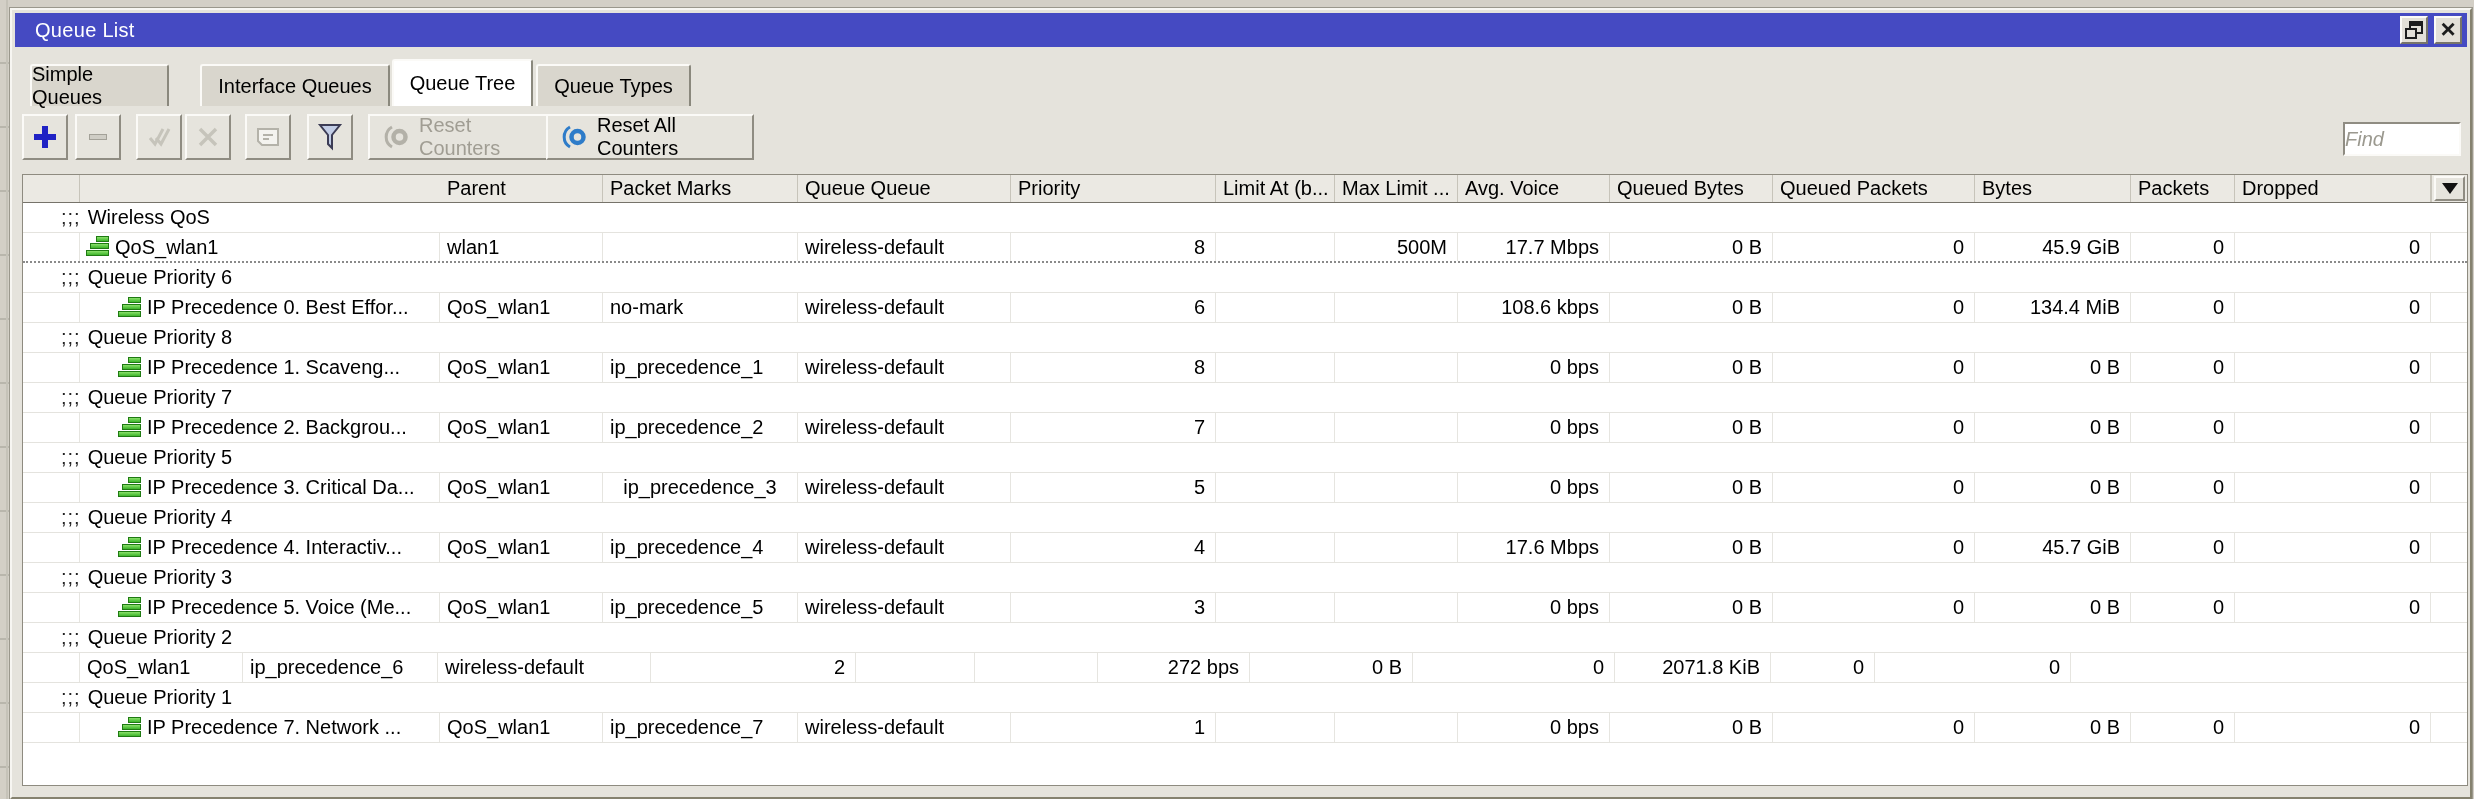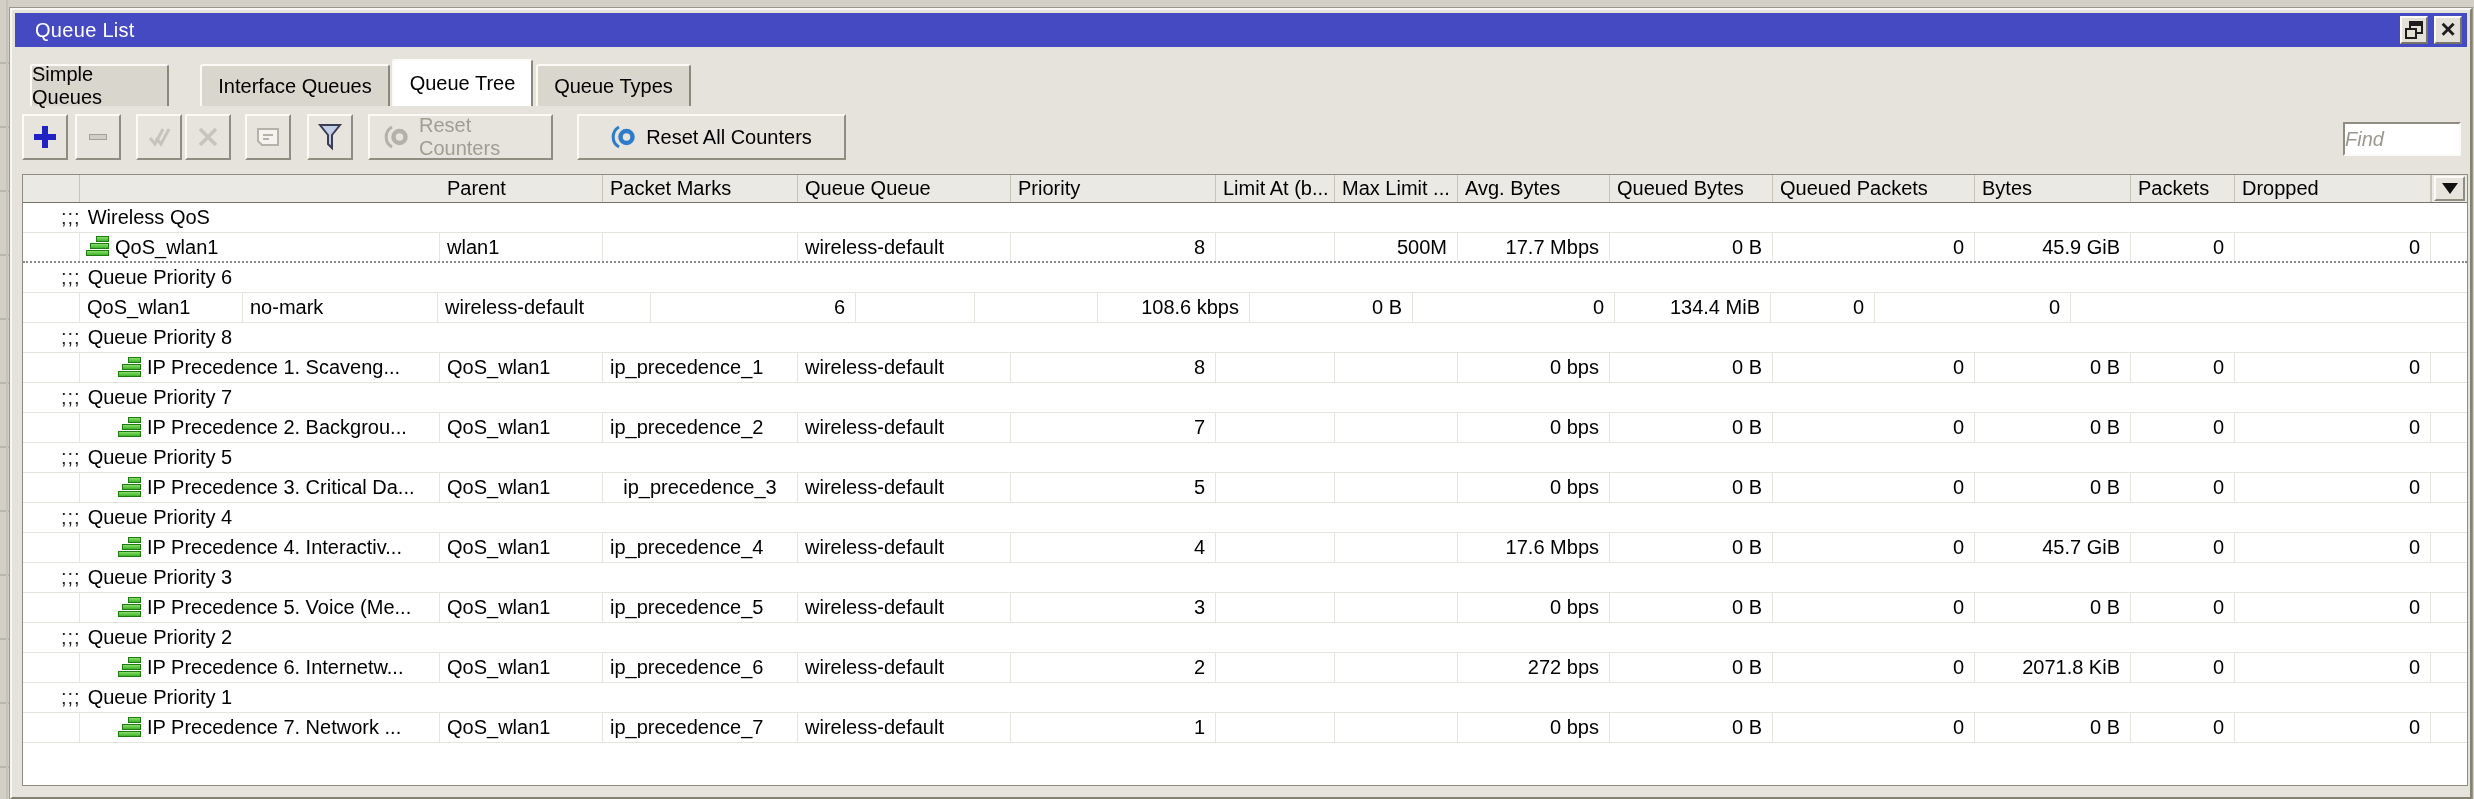--- a/index.html
+++ b/index.html
@@ -165,21 +165,21 @@
     </div>
     <div class="txt-btn disabled" style="left:356px; width:185px">
       <span>
         <svg width="26" height="26" viewBox="0 0 26 26" fill="none">
           <path d="M8 3 A 11.5 11.5 0 0 0 8 23" stroke="#b3b1a8" stroke-width="3"></path>
           <circle cx="15.5" cy="13" r="6" stroke="#b3b1a8" stroke-width="4.5"></circle>
         </svg>
       </span>
       <span>Reset Counters</span>
     </div>
-    <div class="txt-btn" style="left:565px; width:269px">
+    <div class="txt-btn" style="left:534px; width:208px">
       <span>
         <svg width="26" height="26" viewBox="0 0 26 26" fill="none">
           <path d="M8 3 A 11.5 11.5 0 0 0 8 23" stroke="#2e7cc9" stroke-width="3"></path>
           <circle cx="15.5" cy="13" r="6" stroke="#2e7cc9" stroke-width="4.5"></circle>
         </svg>
       </span>
       <span>Reset All Counters</span>
     </div>
     <input class="find-box" type="text" placeholder="Find" style="">
   </div>
@@ -205,21 +205,21 @@
         <div class="hcell" style="width: 205px; flex: 0 0 205px;">
           <span>Priority</span>
         </div>
         <div class="hcell" style="width: 119px; flex: 0 0 119px;">
           <span>Limit At (b...</span>
         </div>
         <div class="hcell" style="width: 123px; flex: 0 0 123px;">
           <span>Max Limit ...</span>
         </div>
         <div class="hcell" style="width: 152px; flex: 0 0 152px;">
-          <span>Avg. Bytes</span>
+          <span>Avg. Voice</span>
         </div>
         <div class="hcell" style="width: 163px; flex: 0 0 163px;">
           <span>Queued Bytes</span>
         </div>
         <div class="hcell" style="width: 202px; flex: 0 0 202px;">
           <span>Queued Packets</span>
         </div>
         <div class="hcell" style="width: 156px; flex: 0 0 156px;">
           <span>Bytes</span>
         </div>
@@ -290,20 +290,28 @@
           </div>
         </div>
         <div class="row comment">
           <div class="ccell">
             <span class="comment-marker">;;;</span>
             <span>Queue Priority 6</span>
           </div>
         </div>
         <div class="row item">
           <div class="cell" style="width: 57px; flex: 0 0 57px;"></div>
+          <div class="cell name-cell" style="width: 360px; flex: 0 0 360px;">
+            <span class="qicon ind2">
+              <i></i>
+              <i></i>
+              <i></i>
+            </span>
+            <span>IP Precedence 0. Best Effor...</span>
+          </div>
           <div class="cell" style="width: 163px; flex: 0 0 163px;">
             <span>QoS_wlan1</span>
           </div>
           <div class="cell" style="width: 195px; flex: 0 0 195px;">
             <span>no-mark</span>
           </div>
           <div class="cell" style="width: 213px; flex: 0 0 213px;">
             <span>wireless-default</span>
           </div>
           <div class="cell r" style="width: 205px; flex: 0 0 205px;">
@@ -600,79 +608,71 @@
           </div>
         </div>
         <div class="row comment">
           <div class="ccell">
             <span class="comment-marker">;;;</span>
             <span>Queue Priority 2</span>
           </div>
         </div>
         <div class="row item">
           <div class="cell" style="width: 57px; flex: 0 0 57px;"></div>
+          <div class="cell" style="width: 163px; flex: 0 0 163px;">
+            <span>QoS_wlan1</span>
+          </div>
+          <div class="cell" style="width: 195px; flex: 0 0 195px;">
+            <span>ip_precedence_6</span>
+          </div>
+          <div class="cell" style="width: 213px; flex: 0 0 213px;">
+            <span>wireless-default</span>
+          </div>
+          <div class="cell r" style="width: 205px; flex: 0 0 205px;">
+            <span>2</span>
+          </div>
+          <div class="cell r" style="width: 119px; flex: 0 0 119px;">
+            <span></span>
+          </div>
+          <div class="cell r" style="width: 123px; flex: 0 0 123px;">
+            <span></span>
+          </div>
+          <div class="cell r" style="width: 152px; flex: 0 0 152px;">
+            <span>272 bps</span>
+          </div>
+          <div class="cell r" style="width: 163px; flex: 0 0 163px;">
+            <span>0 B</span>
+          </div>
+          <div class="cell r" style="width: 202px; flex: 0 0 202px;">
+            <span>0</span>
+          </div>
+          <div class="cell r" style="width: 156px; flex: 0 0 156px;">
+            <span>2071.8 KiB</span>
+          </div>
+          <div class="cell r" style="width: 104px; flex: 0 0 104px;">
+            <span>0</span>
+          </div>
+          <div class="cell r" style="width: 196px; flex: 0 0 196px;">
+            <span>0</span>
+          </div>
+        </div>
+        <div class="row comment">
+          <div class="ccell">
+            <span class="comment-marker">;;;</span>
+            <span>Queue Priority 1</span>
+          </div>
+        </div>
+        <div class="row item">
+          <div class="cell" style="width: 57px; flex: 0 0 57px;"></div>
           <div class="cell name-cell" style="width: 360px; flex: 0 0 360px;">
             <span class="qicon ind2">
               <i></i>
               <i></i>
               <i></i>
             </span>
-            <span>IP Precedence 6. Internetw...</span>
-          </div>
-          <div class="cell" style="width: 163px; flex: 0 0 163px;">
-            <span>QoS_wlan1</span>
-          </div>
-          <div class="cell" style="width: 195px; flex: 0 0 195px;">
-            <span>ip_precedence_6</span>
-          </div>
-          <div class="cell" style="width: 213px; flex: 0 0 213px;">
-            <span>wireless-default</span>
-          </div>
-          <div class="cell r" style="width: 205px; flex: 0 0 205px;">
-            <span>2</span>
-          </div>
-          <div class="cell r" style="width: 119px; flex: 0 0 119px;">
-            <span></span>
-          </div>
-          <div class="cell r" style="width: 123px; flex: 0 0 123px;">
-            <span></span>
-          </div>
-          <div class="cell r" style="width: 152px; flex: 0 0 152px;">
-            <span>272 bps</span>
-          </div>
-          <div class="cell r" style="width: 163px; flex: 0 0 163px;">
-            <span>0 B</span>
-          </div>
-          <div class="cell r" style="width: 202px; flex: 0 0 202px;">
-            <span>0</span>
-          </div>
-          <div class="cell r" style="width: 156px; flex: 0 0 156px;">
-            <span>2071.8 KiB</span>
-          </div>
-          <div class="cell r" style="width: 104px; flex: 0 0 104px;">
-            <span>0</span>
-          </div>
-          <div class="cell r" style="width: 196px; flex: 0 0 196px;">
-            <span>0</span>
-          </div>
-        </div>
-        <div class="row comment">
-          <div class="ccell">
-            <span class="comment-marker">;;;</span>
-            <span>Queue Priority 1</span>
-          </div>
-        </div>
-        <div class="row item">
-          <div class="cell" style="width: 57px; flex: 0 0 57px;"></div>
-          <div class="cell name-cell" style="width: 360px; flex: 0 0 360px;">
-            <span class="qicon ind2">
-              <i></i>
-              <i></i>
-              <i></i>
-            </span>
             <span>IP Precedence 7. Network ...</span>
           </div>
           <div class="cell" style="width: 163px; flex: 0 0 163px;">
             <span>QoS_wlan1</span>
           </div>
           <div class="cell" style="width: 195px; flex: 0 0 195px;">
             <span>ip_precedence_7</span>
           </div>
           <div class="cell" style="width: 213px; flex: 0 0 213px;">
             <span>wireless-default</span>

